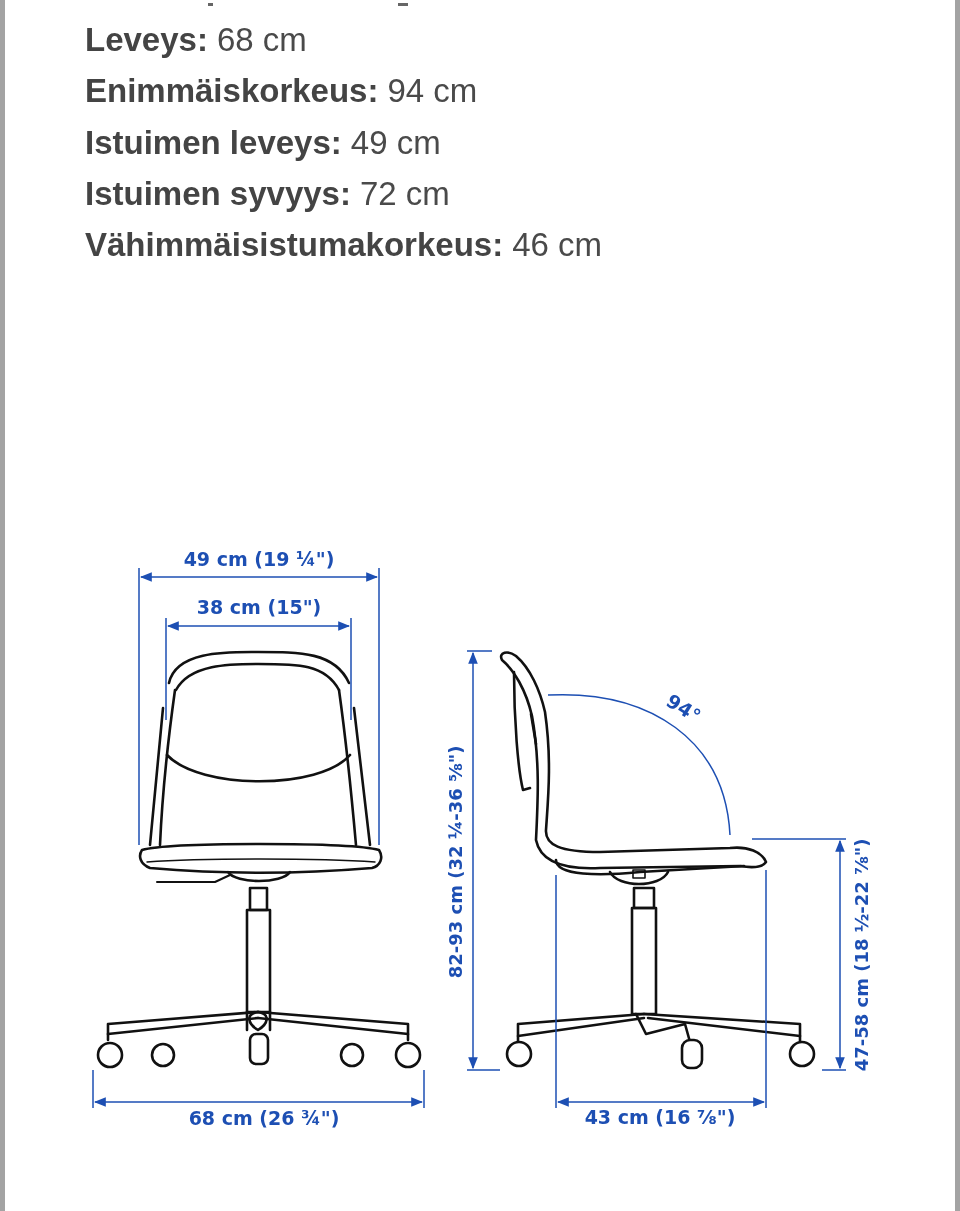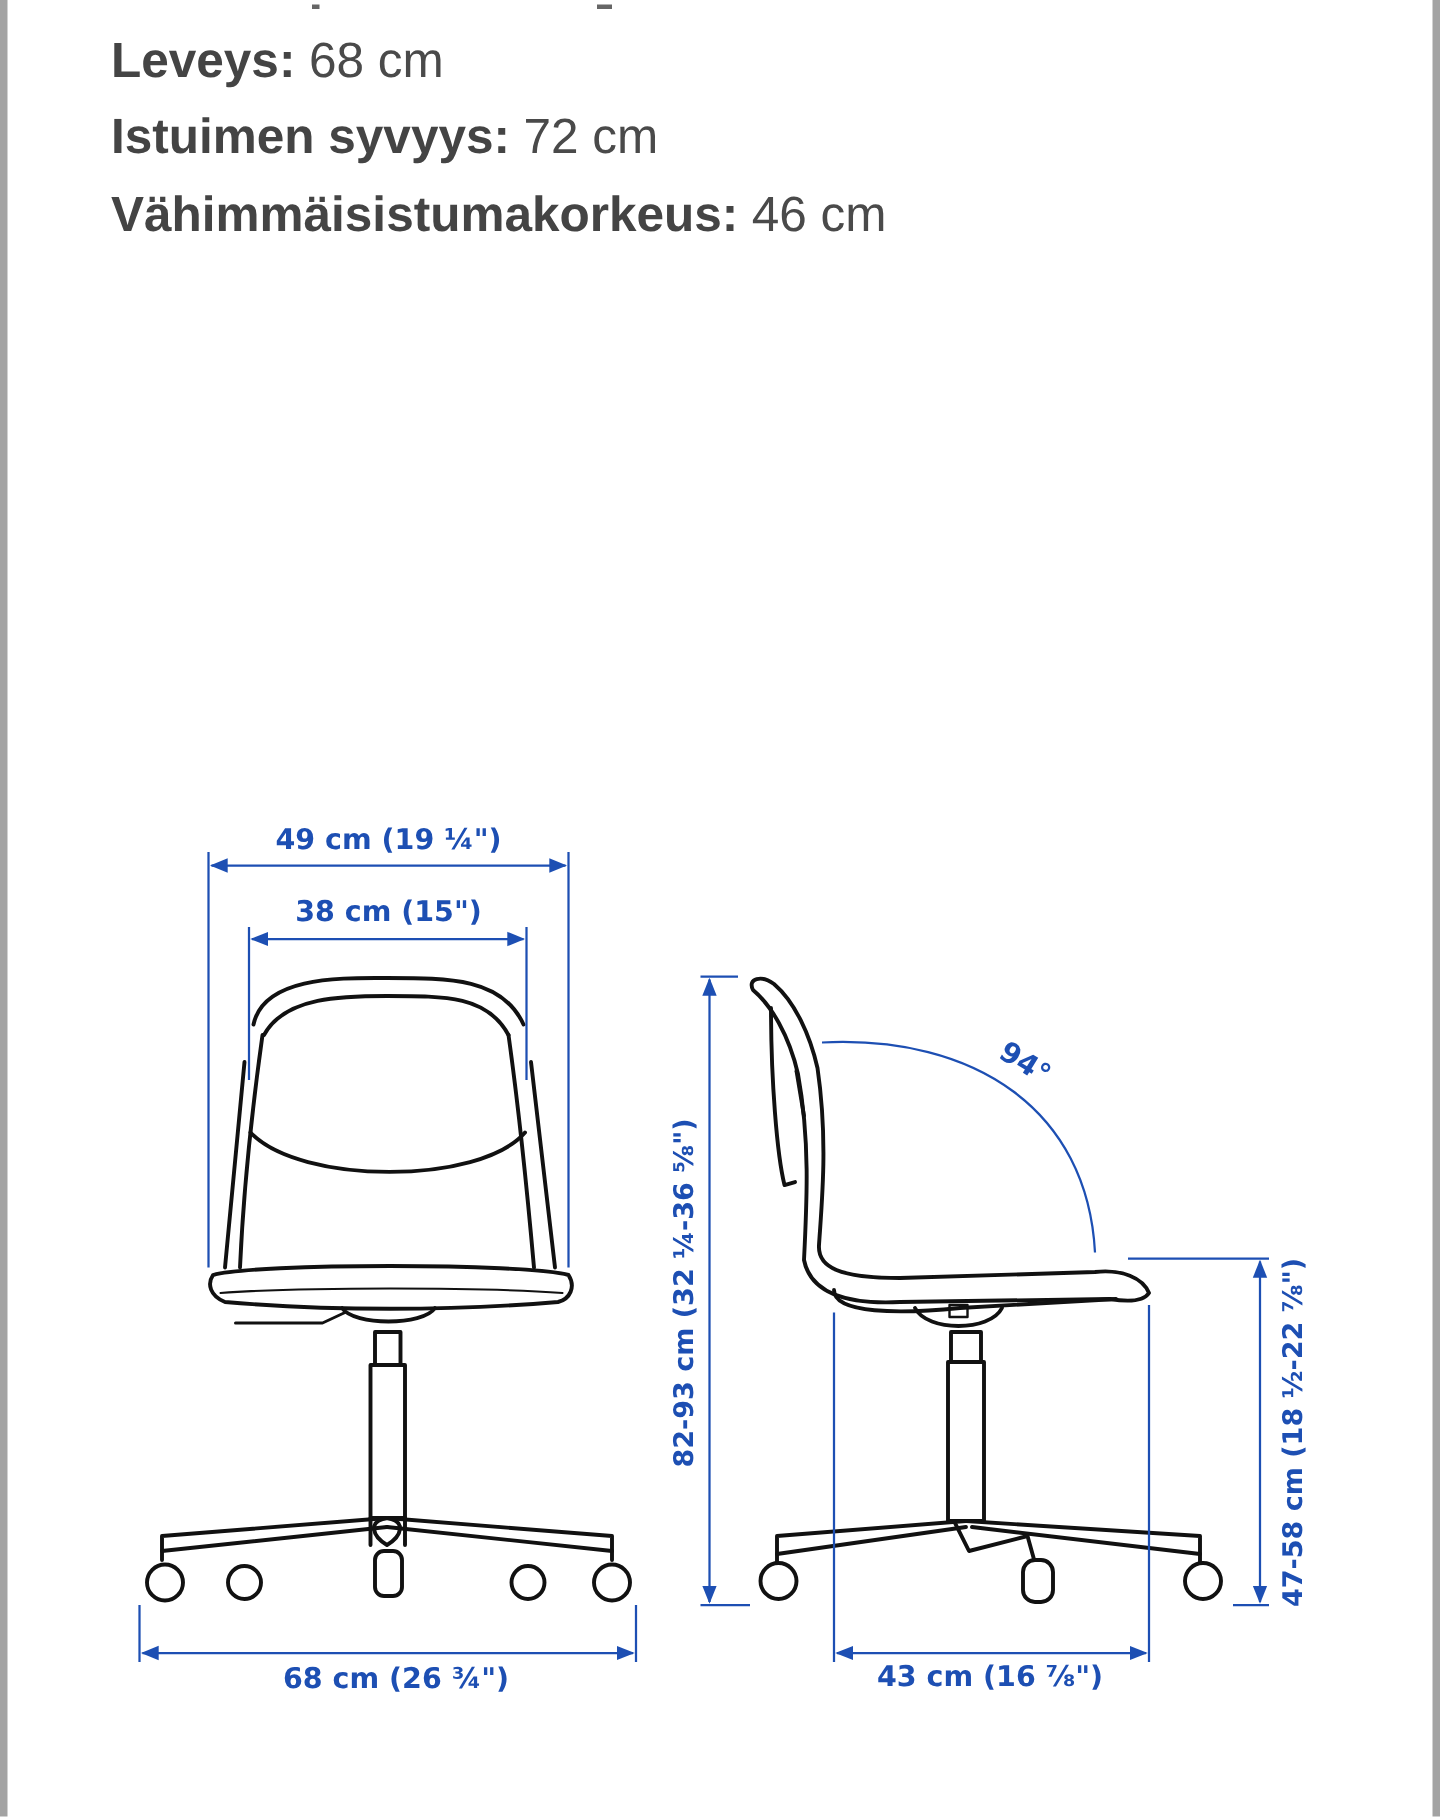--- a/index.html
+++ b/index.html
@@ -4,21 +4,21 @@
 <style>
   html, body { margin: 0; padding: 0; }
   body {
     width: 960px; height: 1211px; overflow: hidden; position: relative;
     background: #ffffff;
     font-family: "Liberation Sans", "DejaVu Sans", sans-serif;
   }
   .edge { position: absolute; top: 0; bottom: 0; width: 5px; background: #a3a3a3; }
   .edge.left { left: 0; }
   .edge.right { right: 0; }
-  .specs { position: absolute; left: 74px; top: 18px; margin: 0; padding: 0; list-style: none; }
+  .specs { position: absolute; left: 85px; top: 18px; margin: 0; padding: 0; list-style: none; }
   .spec-row { height: 51.3px; line-height: 44px; font-size: 33px; color: #484848; white-space: nowrap; }
   .spec-label { font-weight: bold; color: #444444; }
   .spec-value { font-weight: normal; margin-left: 9px; color: #4a4a4a; }
   .top-clip { position: absolute; top: 0; left: 200px; width: 220px; height: 8px; }
   .top-clip span { position: absolute; top: 3px; height: 3px; background: #666; }
   svg.drawing { position: absolute; left: 0; top: 0; }
   .dim-text { font-family: "DejaVu Sans", sans-serif; font-weight: bold; fill: #1d4fb3; }
 </style>
 </head>
 <body>
@@ -26,20 +26,22 @@
 <div class="edge left"></div>
 <div class="edge right"></div>
 
 <div class="top-clip">
   <span style="left:8px;width:5px;"></span>
   <span style="left:198px;width:10px;"></span>
 </div>
 
 <ul class="specs">
   <li class="spec-row"><span class="spec-label">Leveys:</span><span class="spec-value">68 cm</span></li>
+  <li class="spec-row"><span class="spec-label">Enimmäiskorkeus:</span><span class="spec-value">94 cm</span></li>
+  <li class="spec-row"><span class="spec-label">Istuimen leveys:</span><span class="spec-value">49 cm</span></li>
   <li class="spec-row"><span class="spec-label">Istuimen syvyys:</span><span class="spec-value">72 cm</span></li>
   <li class="spec-row"><span class="spec-label">Vähimmäisistumakorkeus:</span><span class="spec-value">46 cm</span></li>
 </ul>
 
 <svg class="drawing" width="960" height="1211" viewBox="0 0 960 1211">
   <defs>
     <marker id="arr" viewBox="0 0 10 10" refX="9" refY="5" markerWidth="8" markerHeight="8" orient="auto-start-reverse">
       <path d="M0,1 L10,5 L0,9 z" fill="#1d4fb3"></path>
     </marker>
   </defs>

